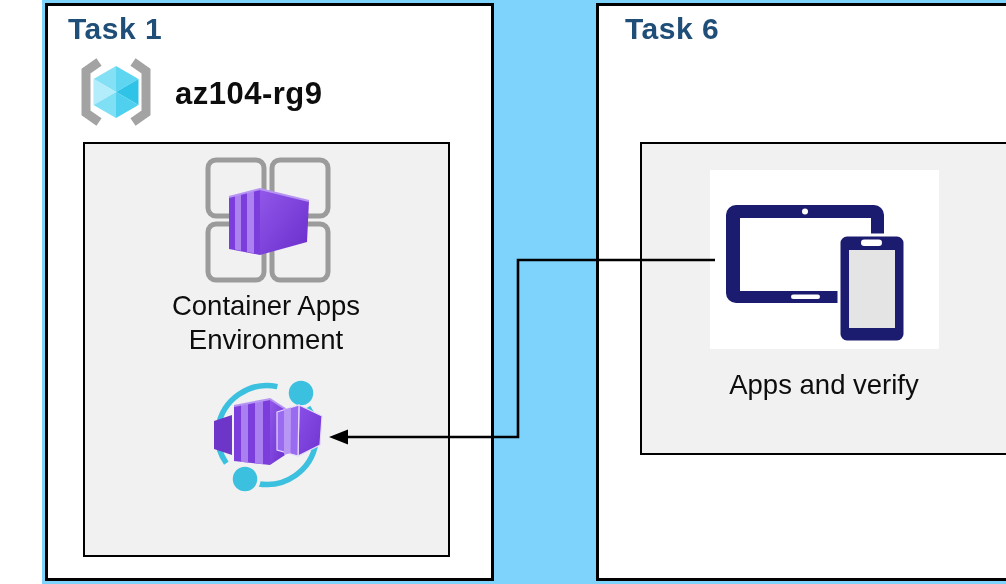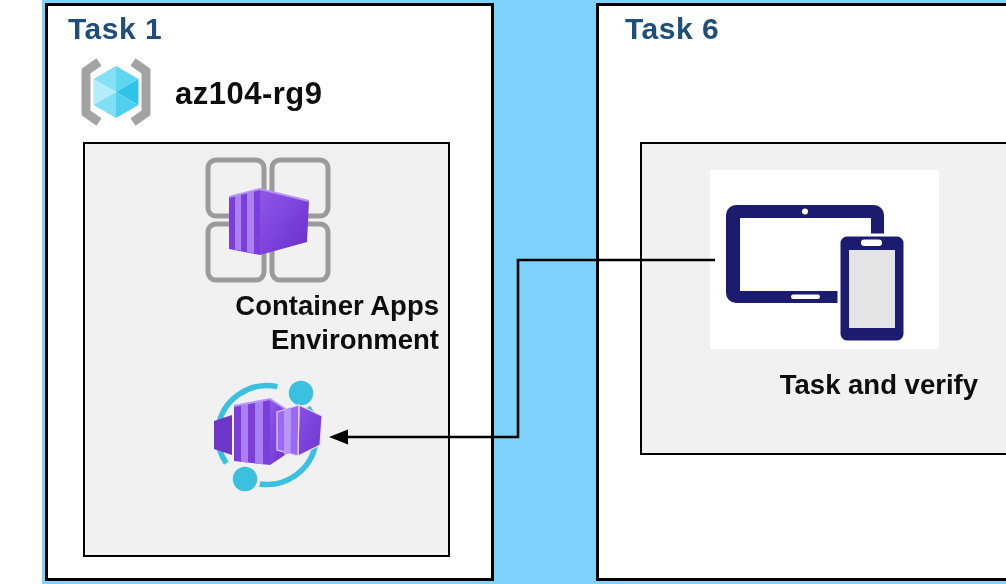--- a/index.html
+++ b/index.html
@@ -17,21 +17,21 @@
     font-size:30px;font-weight:bold;letter-spacing:0.5px;
   }
   .panel{
     background:var(--c-panel-background,#f1f1f1);
     border:2.5px solid #000;box-sizing:border-box;
   }
   .rg-name{
     font-size:31px;font-weight:bold;color:#0d0d0d;letter-spacing:0.5px;
   }
   .item-label{
-    font-size:27.5px;font-weight:bold;color:#0d0d0d;text-align:right;line-height:1.22;
+    font-size:27.5px;font-weight:normal;color:#0d0d0d;text-align:center;line-height:1.22;
   }
   .white-plate{background:#ffffff;}
   svg{display:block;}
 </style>
 </head>
 <body>
 
 <div class="canvas">
 
   <div class="abs task-box" style="left:3px;top:3px;width:449px;height:578px;"></div>
@@ -126,20 +126,20 @@
       <rect x="30" y="48" width="131" height="73" fill="#ffffff"></rect>
       <circle cx="95" cy="41.5" r="3" fill="#ffffff"></circle>
       <rect x="81" y="124.5" width="29" height="4.5" rx="2.2" fill="#ffffff"></rect>
 
       <rect x="129" y="65" width="66" height="107" rx="8" fill="#1b1b6f" stroke="#ffffff" stroke-width="3"></rect>
       <rect x="139" y="80" width="46" height="78" fill="#e4e4e4"></rect>
       <rect x="151" y="69.5" width="21" height="6.5" rx="3.2" fill="#ffffff"></rect>
     </svg>
   </div>
 
-  <div class="abs item-label" style="left:628px;top:368px;width:308px;">Task and verify</div>
+  <div class="abs item-label" style="left:628px;top:368px;width:308px;">Apps and verify</div>
 
   <svg class="abs" style="left:0;top:0;pointer-events:none;" width="1006" height="584" viewBox="0 0 1006 584">
     <polyline points="673,260 476,260 476,437 303,437" fill="none" stroke="#000000" stroke-width="2.6"></polyline>
     <polygon points="287,437 306,429.5 306,444.5" fill="#000000"></polygon>
   </svg>
 
 </div>
 
 </body></html>

